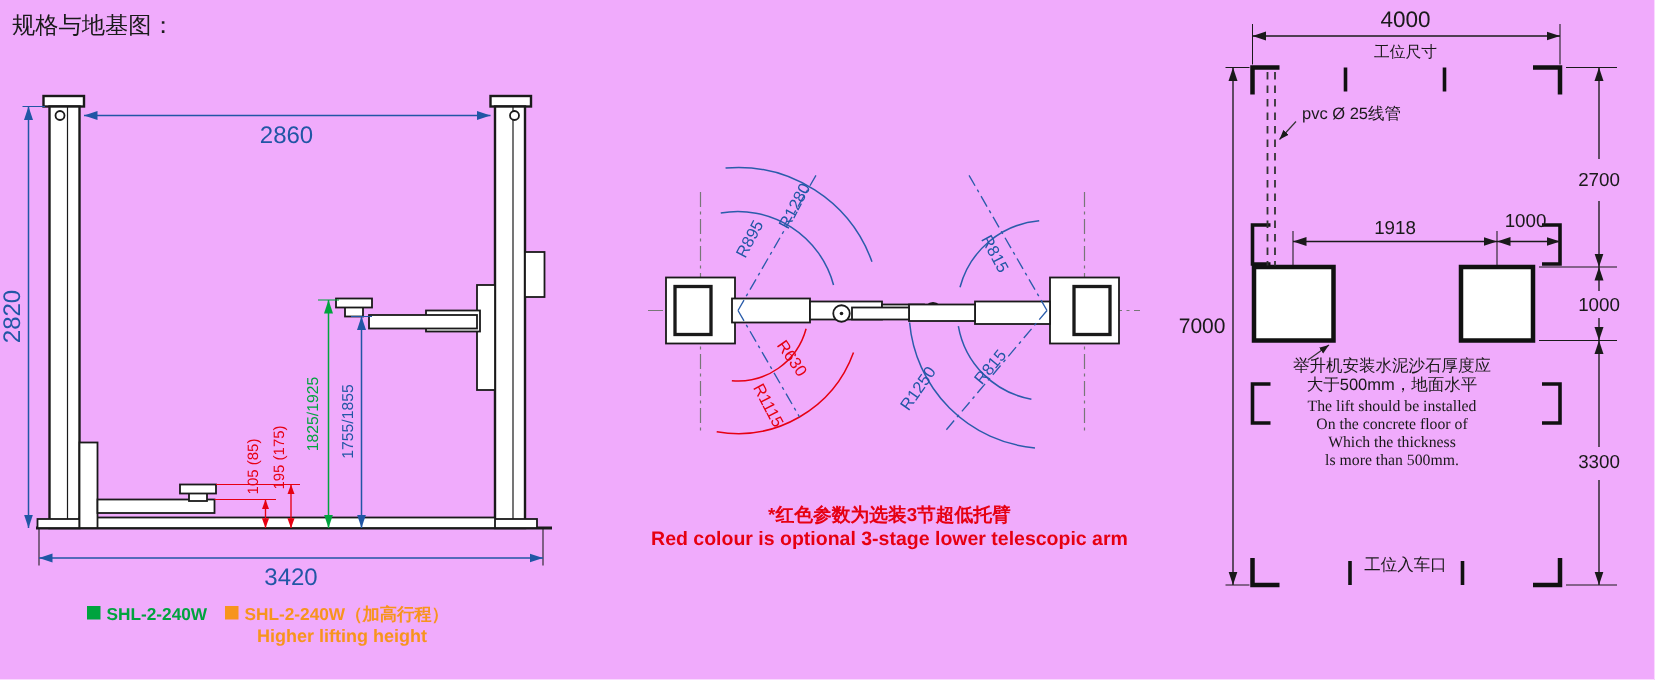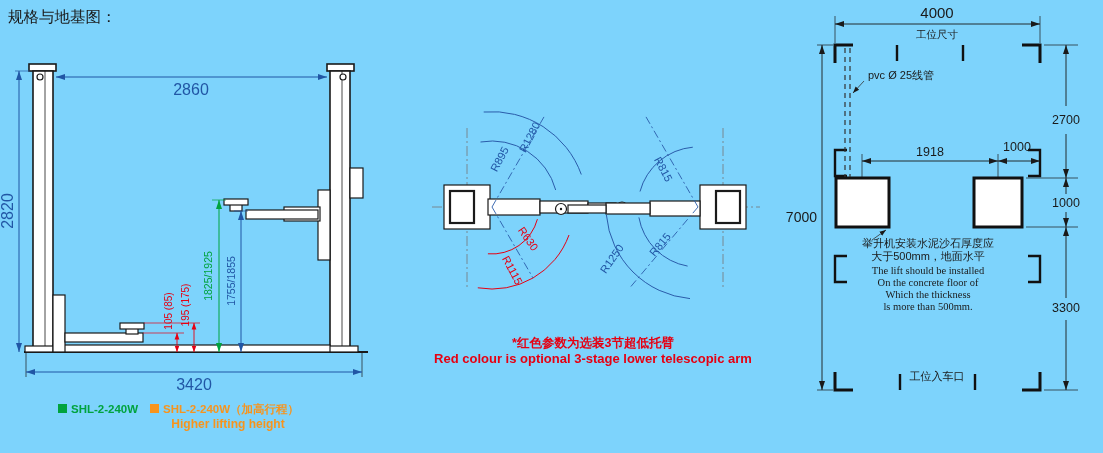--- a/index.html
+++ b/index.html
@@ -1,16 +1,16 @@
 <!DOCTYPE html>
 <html><head>
 <meta charset="utf-8">
 <style>
   html,body{margin:0;padding:0;background:#fff;}
-  .canvas{position:relative;width:1103px;height:453px;background:#7dd3fc;overflow:hidden;}
+  .canvas{position:relative;width:1103px;height:453px;background:#f0abfc;overflow:hidden;}
   svg{position:absolute;left:0;top:0;}
   svg text{font-family:"Liberation Sans","DejaVu Sans",sans-serif;}
   .serif{font-family:"Liberation Serif","DejaVu Serif",serif;}
   .t-b{fill:#2156a5}.t-g{fill:#00a33e}.t-o{fill:#f7941d}.t-r{fill:#e60012}.t-k{fill:#1a1a1a}
   .big{font-size:16px}.bold{font-weight:bold}
   .struct{fill:#fff;stroke:#1a1a1a;stroke-width:1.6}
   .struct2{fill:#fff;stroke:#1a1a1a;stroke-width:1.2}
   .structH{fill:#fff;stroke:#1a1a1a;stroke-width:2.2}
   .sq{fill:#fff;stroke:#111;stroke-width:3}
   .ln{stroke:#1a1a1a;stroke-width:0.8}

